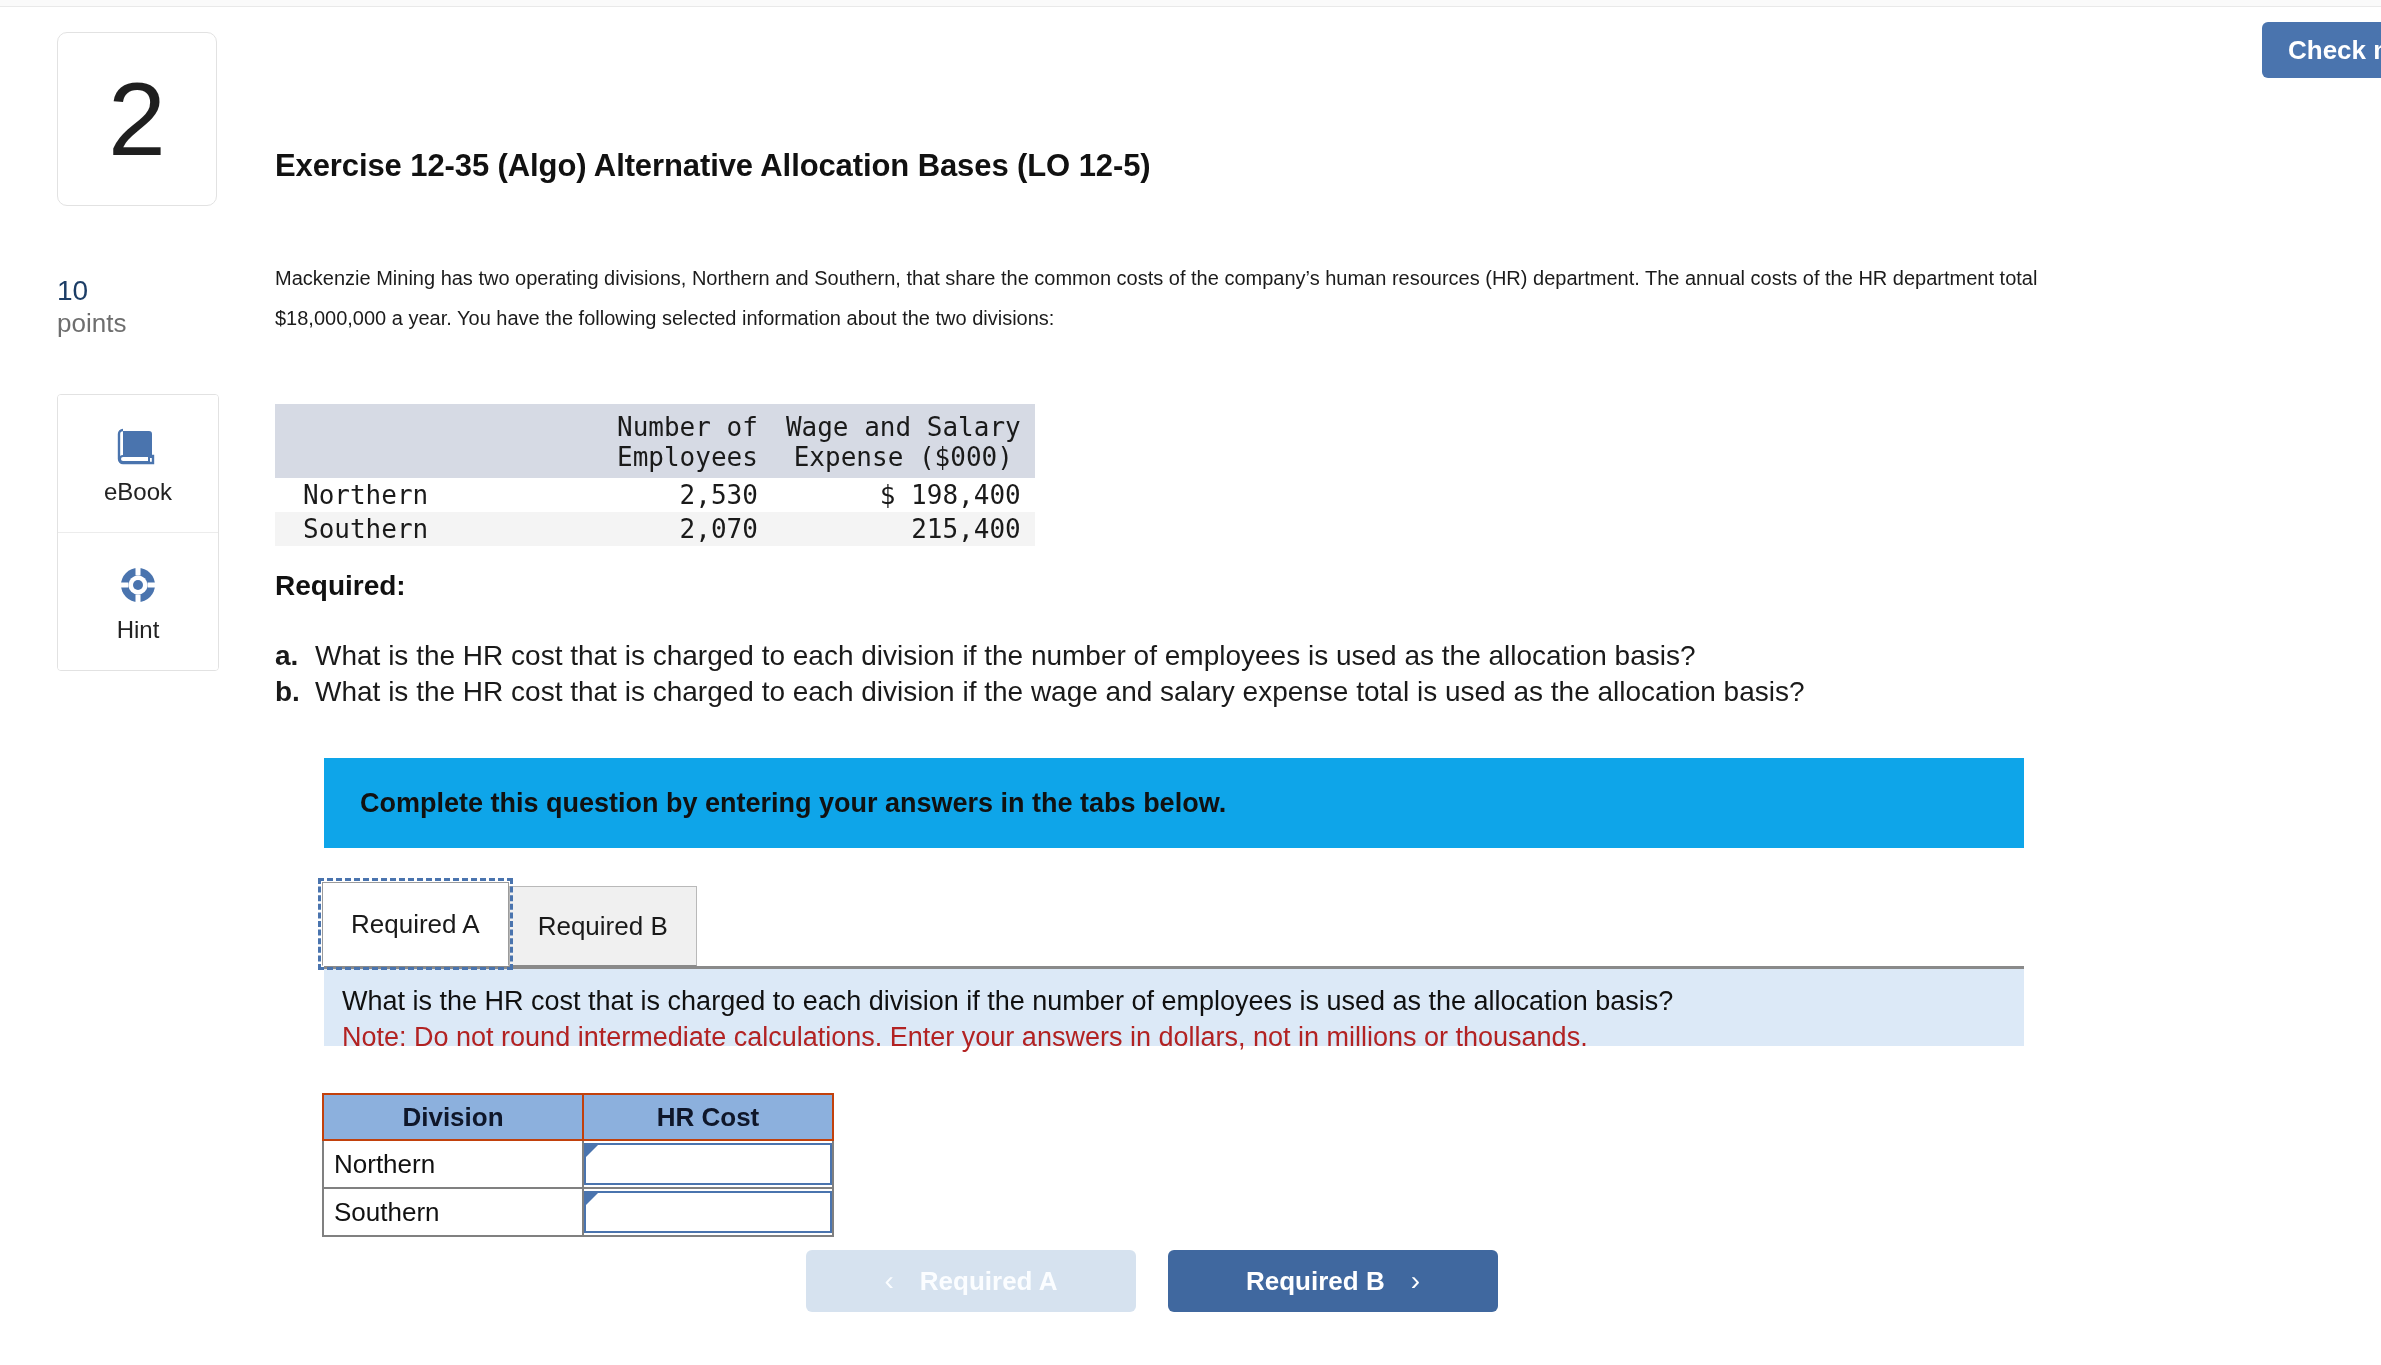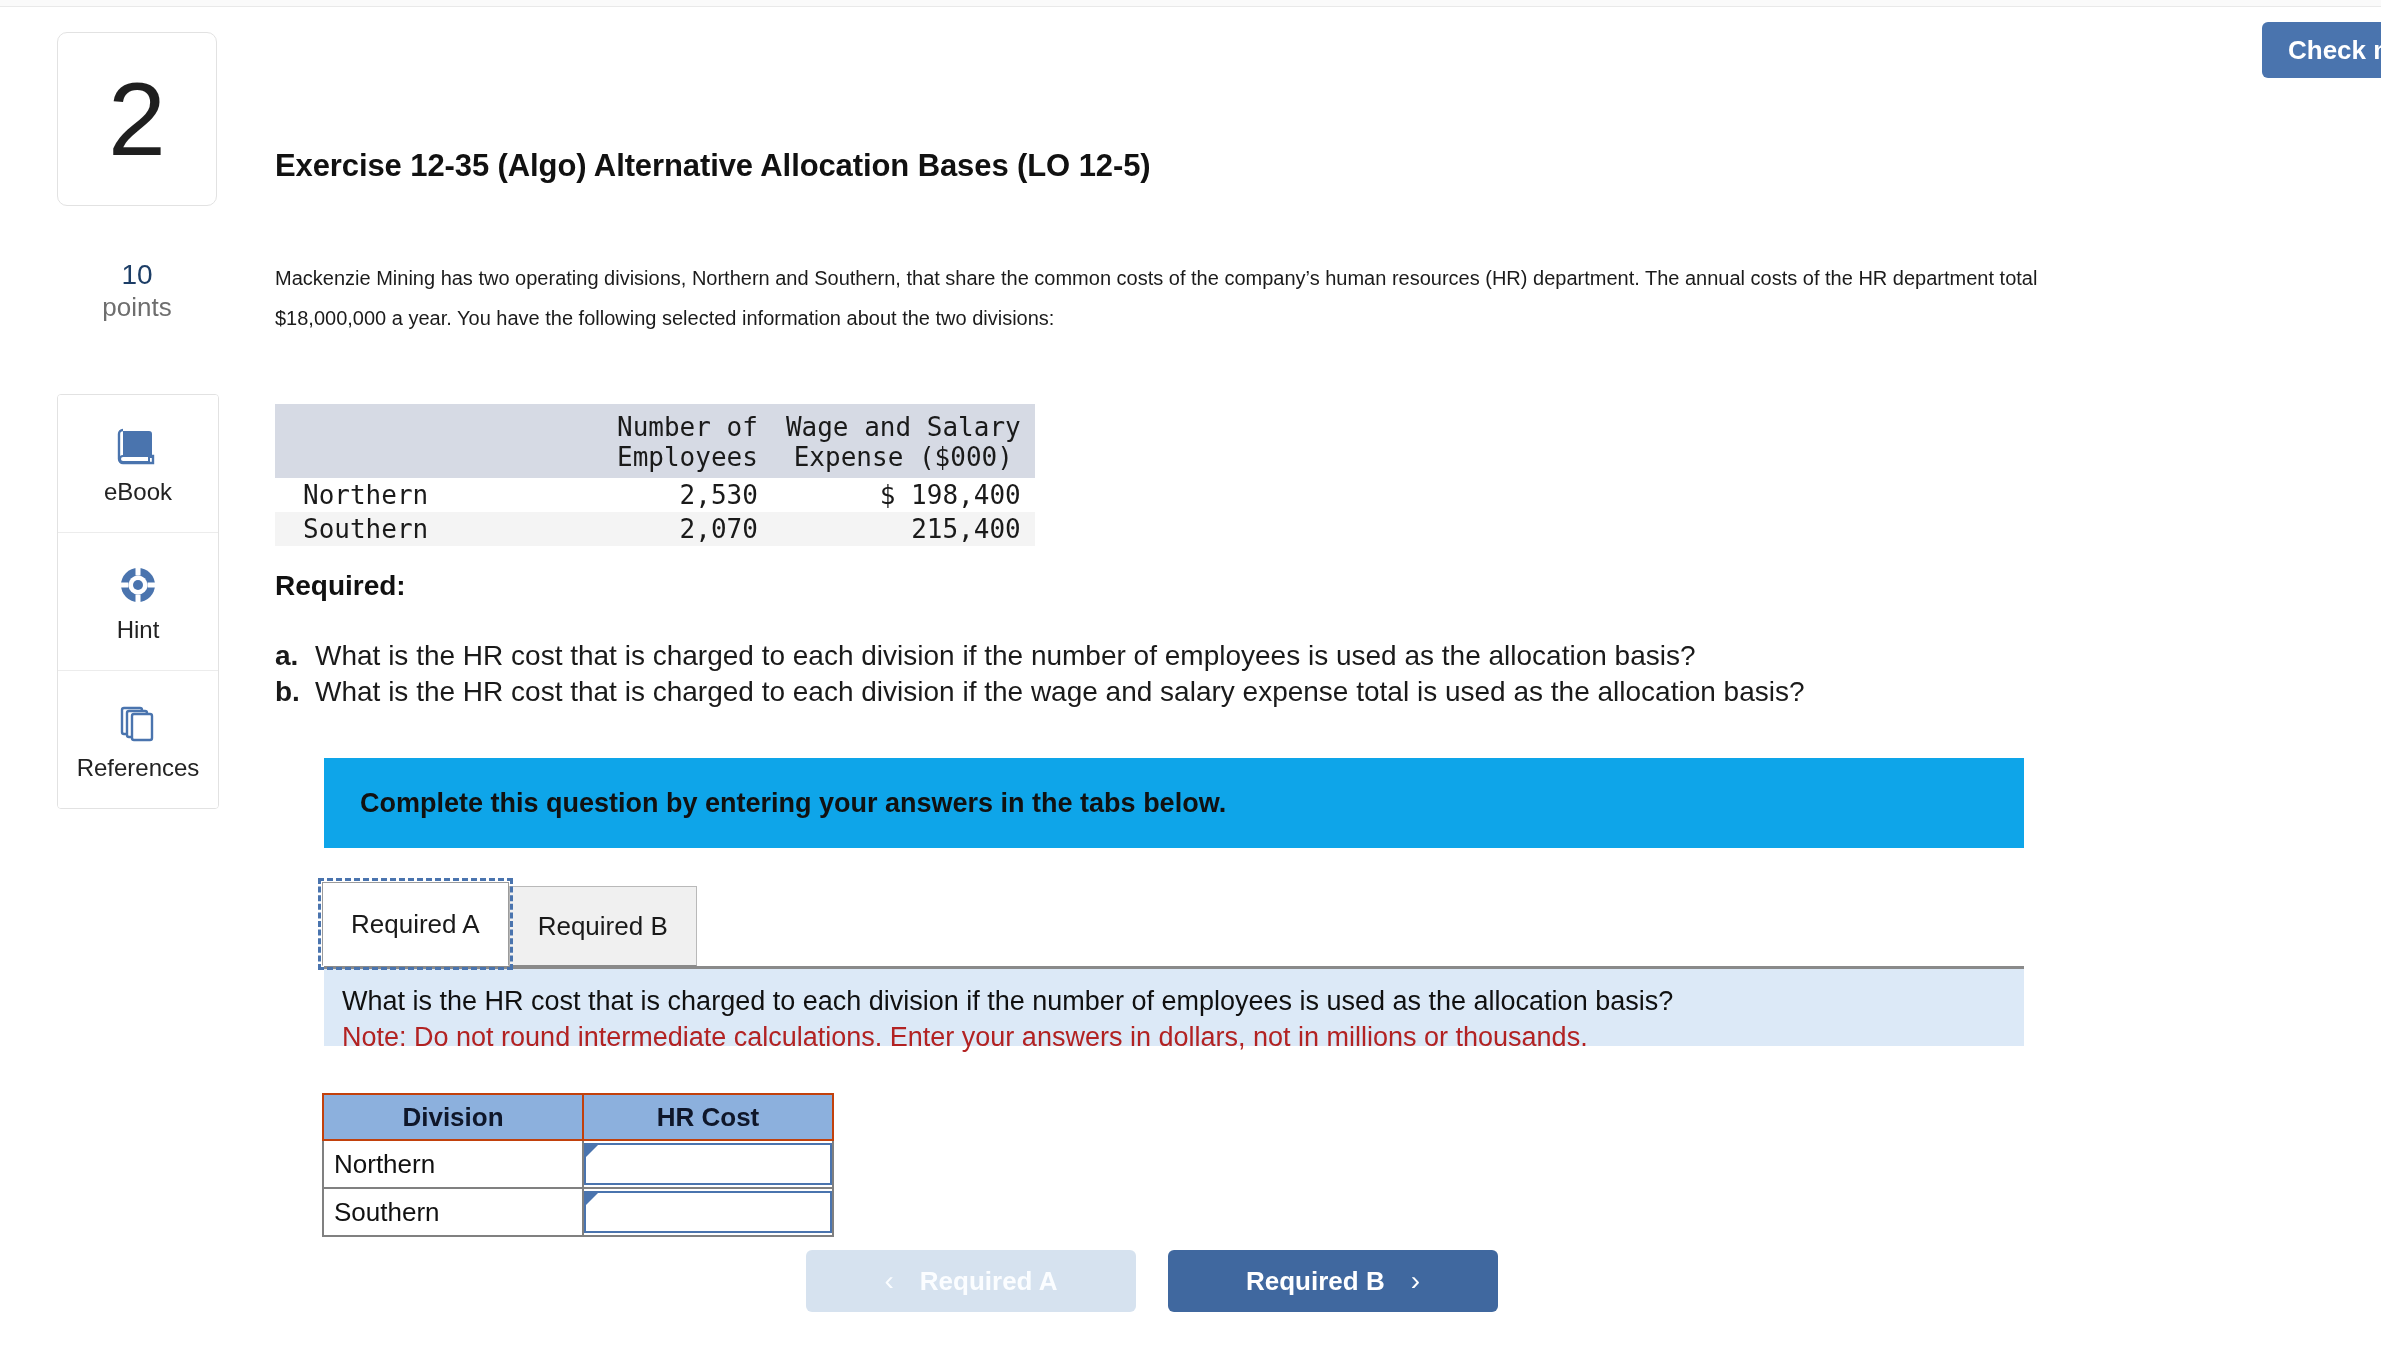--- a/index.html
+++ b/index.html
@@ -59,23 +59,23 @@
     justify-content: center;
   }
   .qnum-box .num {
     font-size: 104px;
     font-weight: 400;
     color: #1f1f1f;
     line-height: 1;
   }
   .points-wrap {
     position: absolute;
-    left: 57px; top: 260px;
+    left: 57px; top: 276px;
     width: 160px;
-    text-align: center;
+    text-align: left;
   }
   .points-wrap .pts-num {
     font-size: 28px;
     color: #1c3d66;
     line-height: 1.1;
     display: block;
   }
   .points-wrap .pts-lbl {
     font-size: 26px;
     color: #6e6e6e;
@@ -389,30 +389,20 @@
         <circle cx="23" cy="23" r="5" fill="#4a74ae"></circle>
         <rect x="20.5" y="3.5" width="5" height="10" fill="#ffffff"></rect>
         <rect x="20.5" y="32.5" width="5" height="10" fill="#ffffff"></rect>
         <rect x="3.5" y="20.5" width="10" height="5" fill="#ffffff"></rect>
         <rect x="32.5" y="20.5" width="10" height="5" fill="#ffffff"></rect>
       </svg>
     </span>
     <span class="tool-lbl">Hint</span>
   </div>
 
-  <div class="tool-item">
-    <span class="tool-ico">
-      <svg viewBox="0 0 46 46" width="46" height="46" aria-hidden="true">
-        <rect x="7" y="8" width="20" height="26" rx="2" fill="#ffffff" stroke="#4a74ae" stroke-width="2.4"></rect>
-        <rect x="12" y="11" width="20" height="26" rx="2" fill="#ffffff" stroke="#4a74ae" stroke-width="2.4"></rect>
-        <rect x="17" y="14" width="20" height="26" rx="2" fill="#ffffff" stroke="#4a74ae" stroke-width="2.4"></rect>
-      </svg>
-    </span>
-    <span class="tool-lbl">References</span>
-  </div>
 </div>
 
 <div class="main">
 
   <div class="ex-title">Exercise 12-35 (Algo) Alternative Allocation Bases (LO 12-5)</div>
 
   <div class="prompt">Mackenzie Mining has two operating divisions, Northern and Southern, that share the common costs of the company’s human resources (HR) department. The annual costs of the HR department total $18,000,000 a year. You have the following selected information about the two divisions:</div>
 
   <table class="data-tbl">
     <thead>

